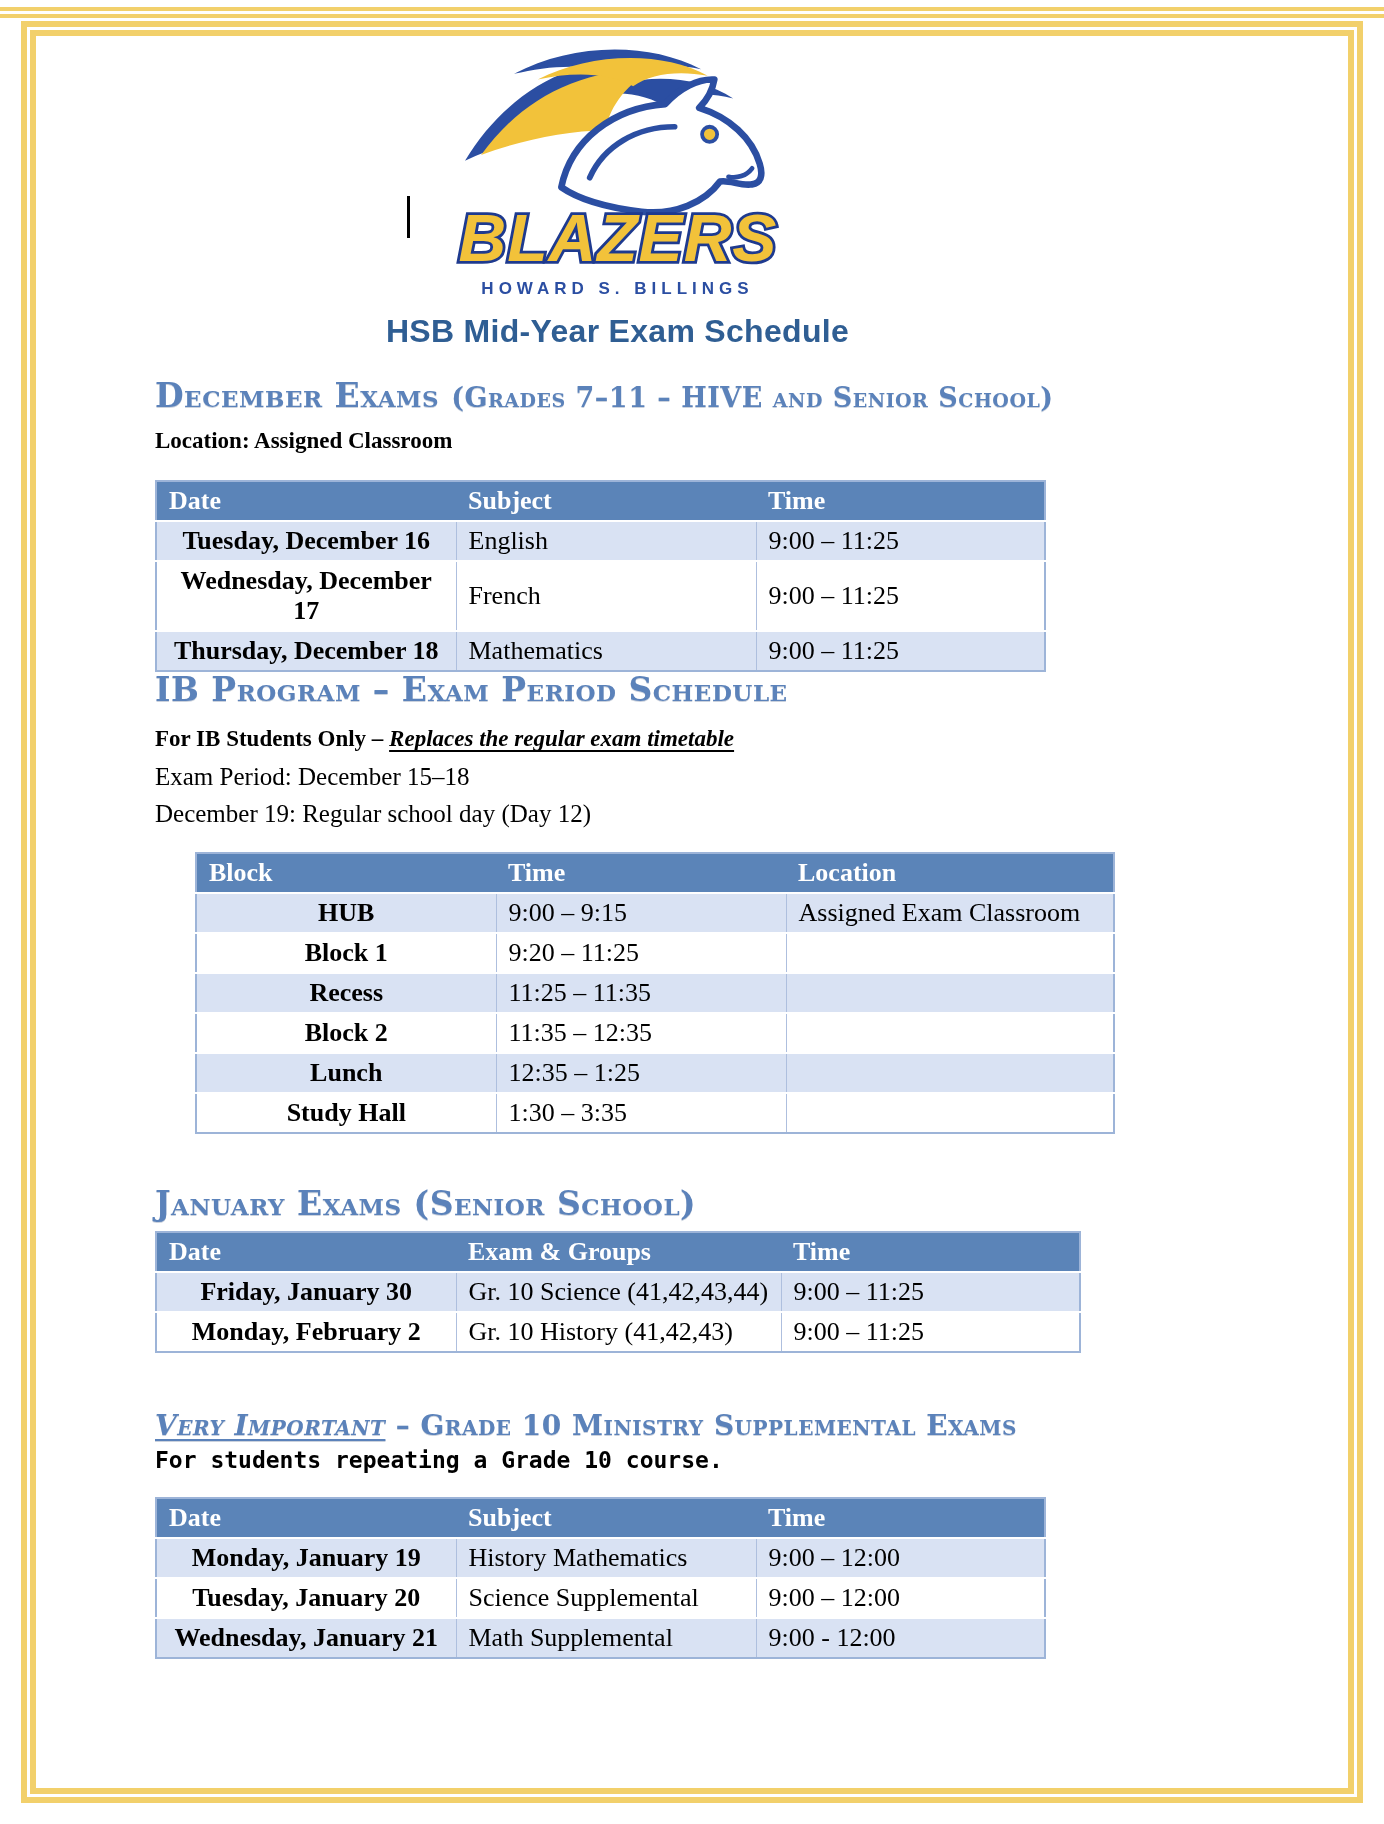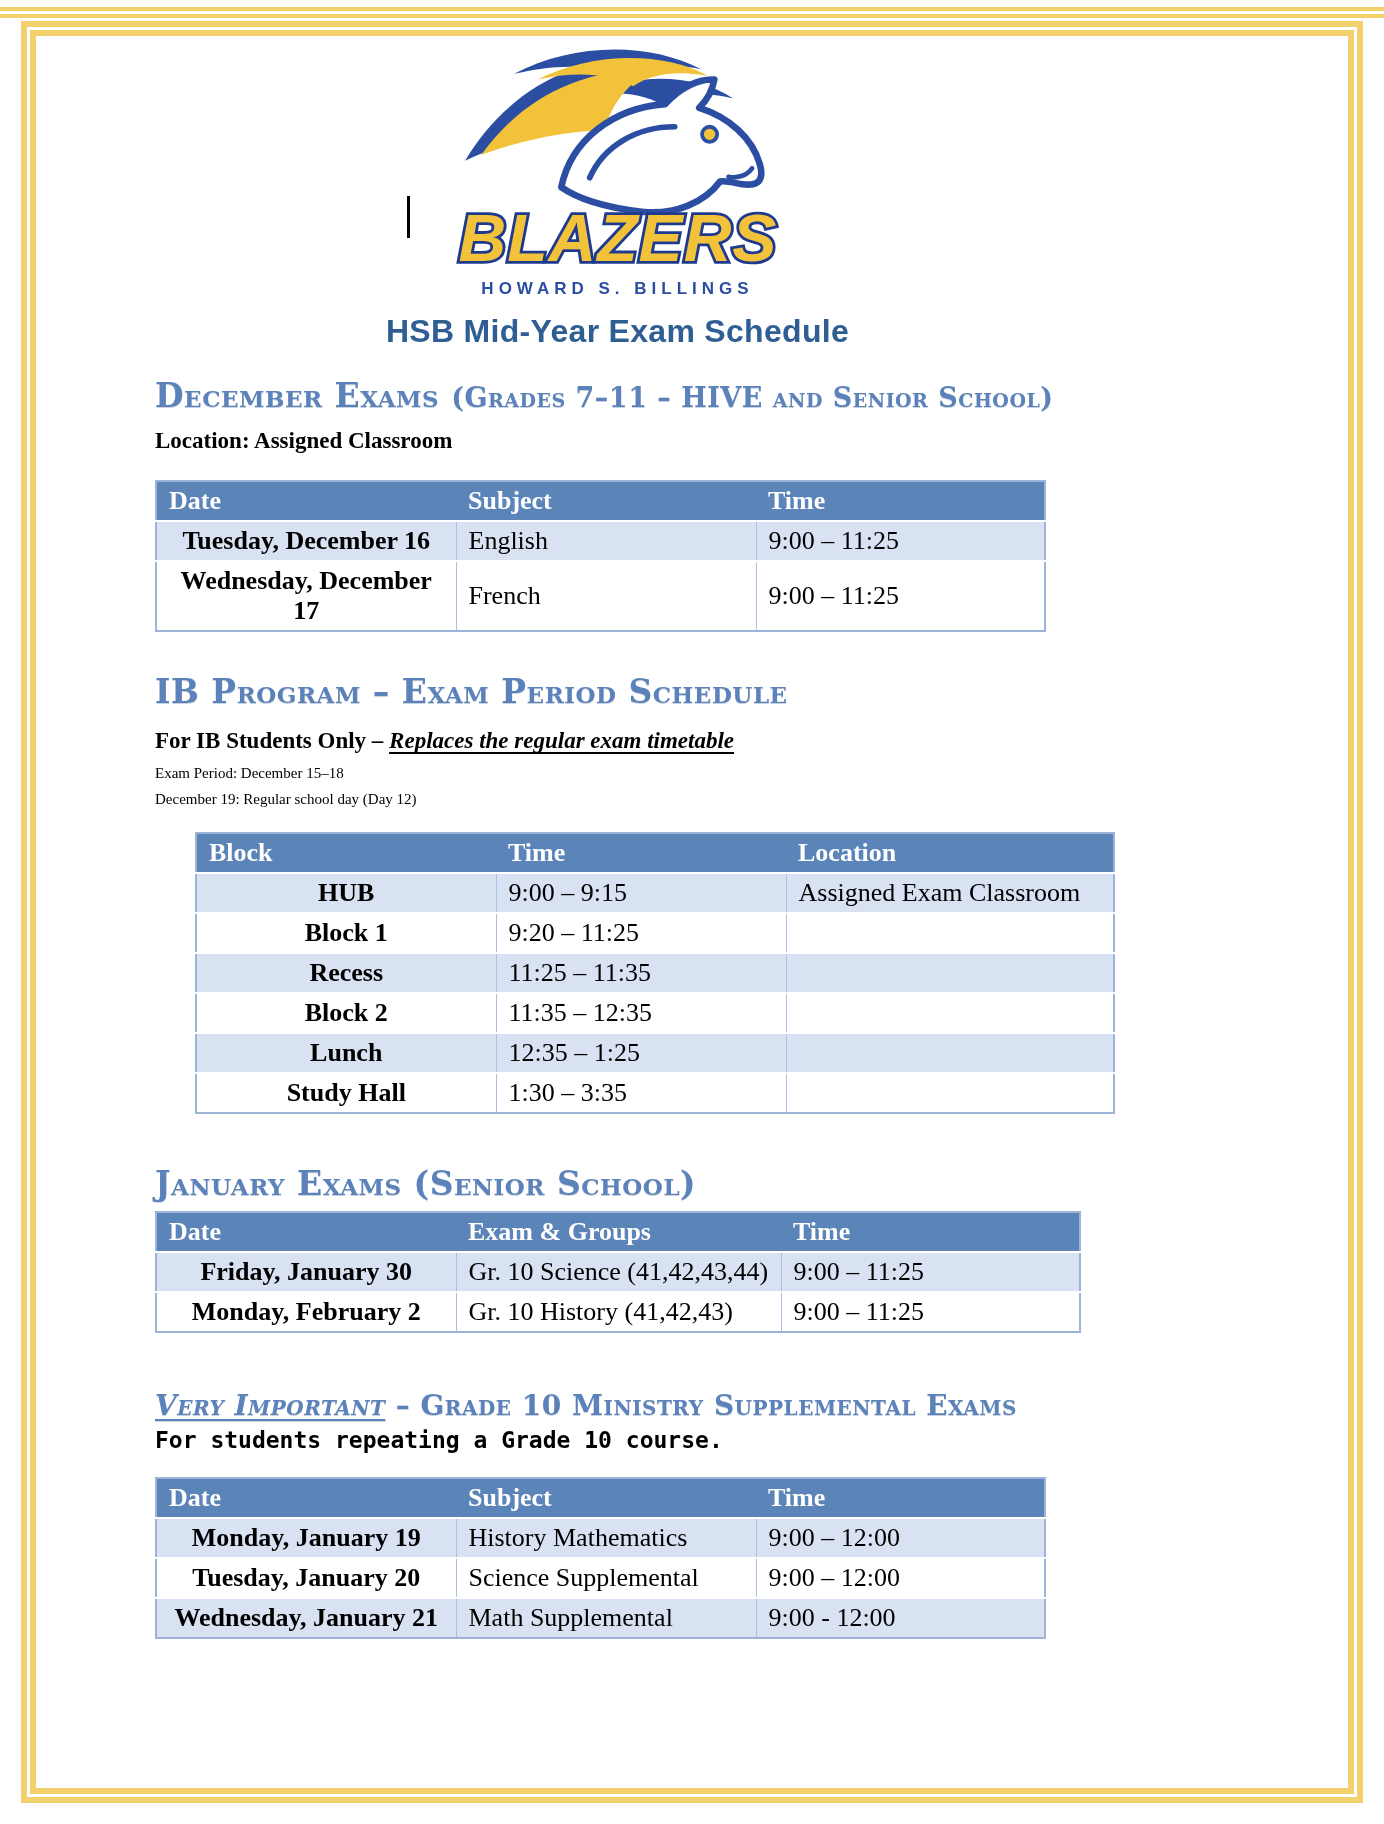--- a/index.html
+++ b/index.html
@@ -34,29 +34,29 @@
   .sec-heading {
     font-family:"DejaVu Serif", serif; font-weight:bold; font-variant:small-caps;
     color:var(--heading_blue); font-size:33px; letter-spacing:0.5px; line-height:1.1;
     text-shadow:0 1px 0 rgba(47,74,120,0.25);
   }
   .sec-heading .sub { font-size:27px; }
   .sec-heading.supplemental { font-size:28px; }
   .sec-heading .em { font-style:italic; text-decoration:underline; text-underline-offset:4px; text-decoration-thickness:2px; }
 
   .mt-dec { margin-top:28px; }
-  .mt-ib { margin-top:42px; }
+  .mt-ib { }
   .mt-jan { margin-top:52px; }
   .mt-supp { margin-top:58px; }
 
   .body-line { font-size:23px; line-height:1.3; margin-top:12px; }
   .bold { font-weight:bold; }
   .underline { text-decoration:underline; text-underline-offset:4px; text-decoration-thickness:2px;font-style:italic; }
   .ib-note { margin-top:16px; }
-  .ib-line { margin-top:9px; font-size:15px; }
+  .ib-line { margin-top:9px; font-size:25px; }
   .mono-note {
     margin-top:6px; font-family:"DejaVu Sans Mono", monospace; font-weight:bold; font-size:23px;
   }
 
   
   .sched-table {
     border-collapse:collapse; table-layout:fixed; margin-top:24px;
     font-size:26px; border:2px solid var(--table_border);
   }
   .sched-table th {
@@ -135,20 +135,25 @@
             <tr>
               <td>Tuesday, December 16</td>
               <td>English</td>
               <td>9:00 – 11:25</td>
             </tr>
             <tr>
               <td>Wednesday, December 17</td>
               <td>French</td>
               <td>9:00 – 11:25</td>
             </tr>
+            <tr>
+              <td>Thursday, December 18</td>
+              <td>Mathematics</td>
+              <td>9:00 – 11:25</td>
+            </tr>
           </tbody>
         </table>
     </section>
 
     <section>
       <h2 class="sec-heading mt-ib">IB Program – Exam Period Schedule</h2>
       <p class="body-line ib-note"><span class="bold">For IB Students Only – </span><span class="bold underline">Replaces the regular exam timetable</span></p>
       <p class="ib-line">Exam Period: December 15–18</p>
       <p class="ib-line">December 19: Regular school day (Day 12)</p>
       <table class="sched-table tbl-ib">

